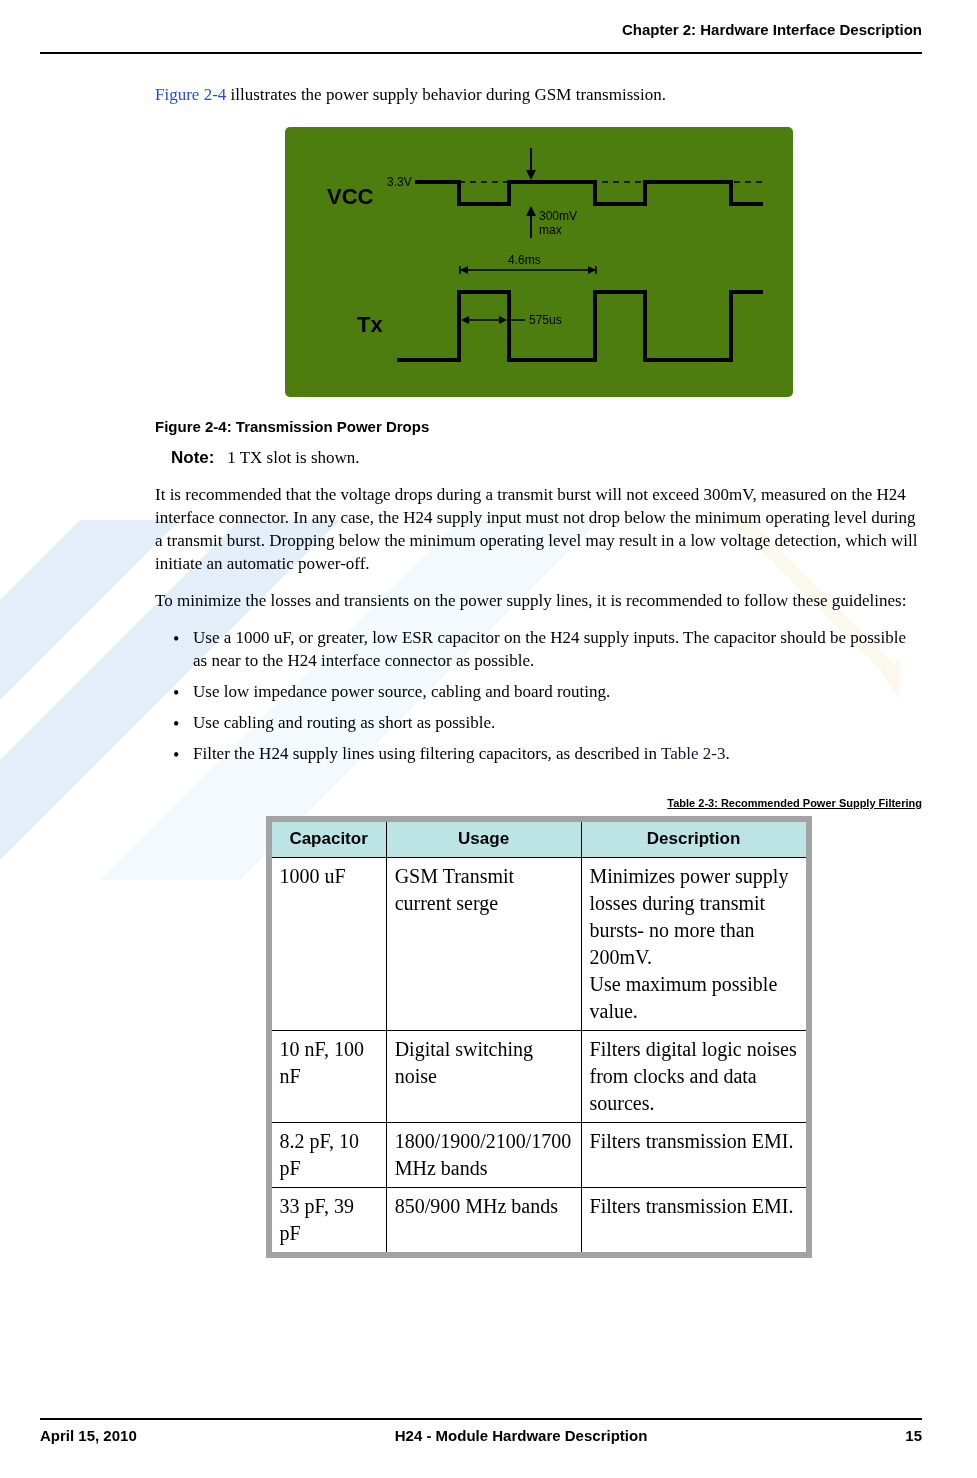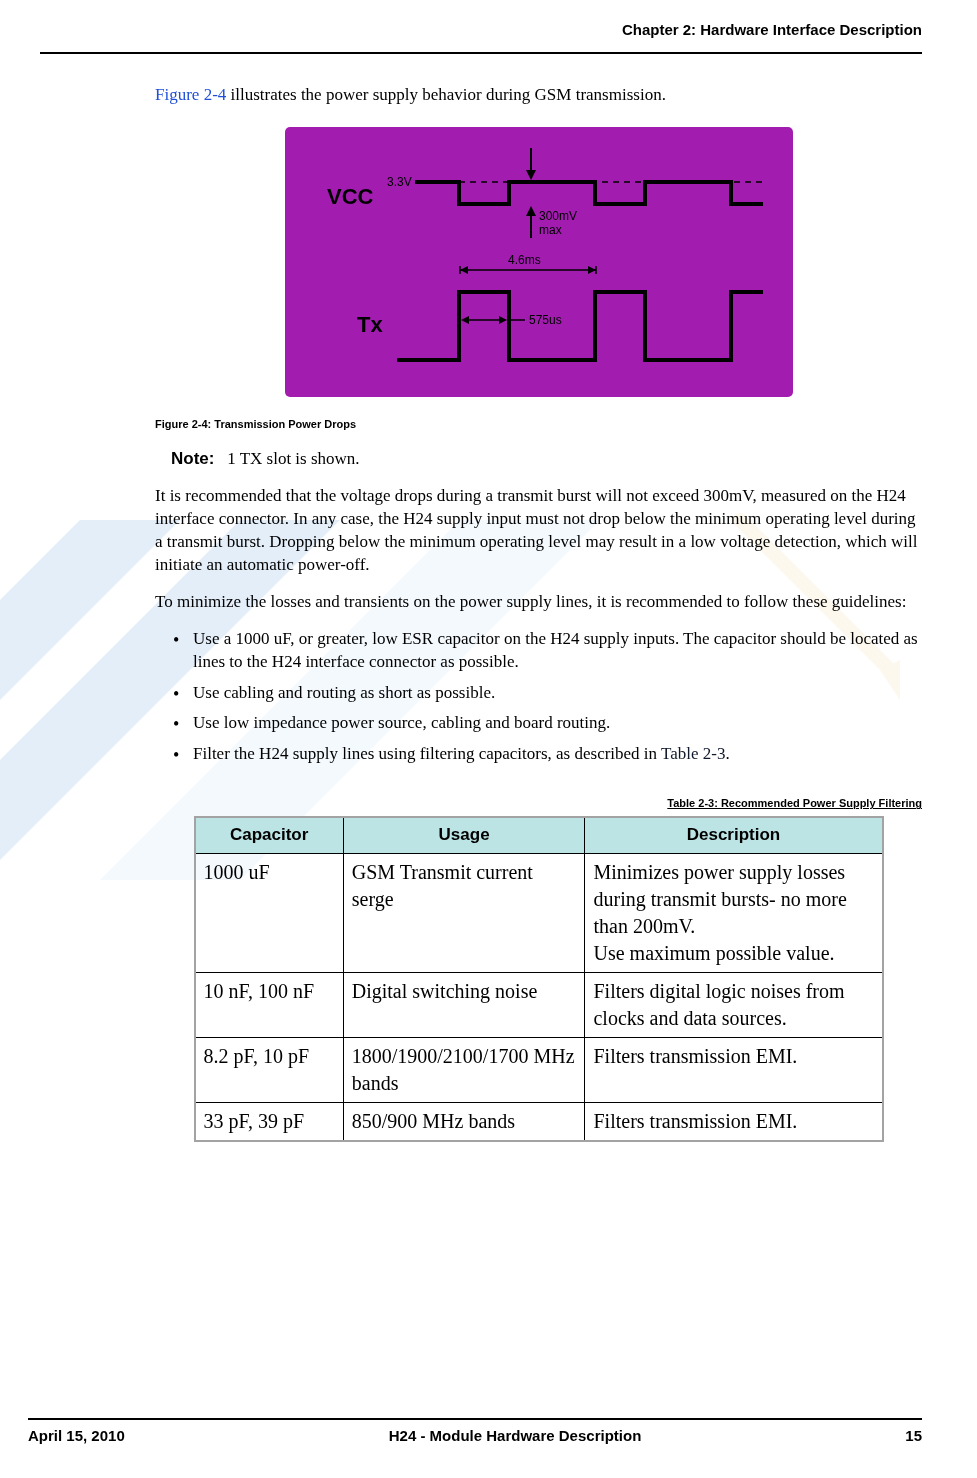--- a/index.html
+++ b/index.html
@@ -37,32 +37,32 @@
       margin-bottom: 20px;
       margin-top: 30px;
     }
     .figure-link {
       color: #1f4fd8;
     }
     .table-link {
       color: #0f172a;
     }
     .figure-wrap {
-      background: #a21caf;
+      background: #4d7c0f;
       width: 508px;
       margin: 10px auto 20px auto;
       padding: 15px 20px 15px 20px;
       border-radius: 5px;
     }
     .figure-wrap svg { display: block; width: 100%; }
     .figure-caption {
       font-family: Arial, Helvetica, sans-serif;
       font-weight: bold;
-      font-size: 11px;
-      margin: 8px 0 16px 0;
+      font-size: 15px;
+      margin: 8px 0 10px 0;
     }
     .note-line {
       margin: 0 0 8px 16px;
     }
     .note-label {
       font-family: Arial, Helvetica, sans-serif;
       font-weight: bold;
     }
     .para {
       margin: 14px 0 14px 0;
@@ -91,22 +91,22 @@
       font-size: 11px;
       text-decoration: underline;
       margin-bottom: 5px;
     }
     .table-wrap {
       display: flex;
       justify-content: center;
     }
     table.filter-table {
       border-collapse: collapse;
-      border: 2px solid #a3a3a3;
-      width: 690px;
+      border: 6px solid #a3a3a3;
+      width: 546px;
     }
     table.filter-table th {
       background: #bce4e4;
       font-family: Arial, Helvetica, sans-serif;
       font-weight: bold;
       font-size: 17px;
       text-align: center;
       border: 1px solid #000;
       padding: 6px 8px;
     }
@@ -115,21 +115,21 @@
       padding: 5px 8px;
       vertical-align: top;
       font-size: 20px;
     }
     .col-cap { width: 120px; }
     .col-usage { width: 195px; }
     .col-desc { width: 240px; }
     .footer {
       position: absolute;
       bottom: 32px;
-      left: 28px;
+      left: 40px;
       right: 55px;
     }
     .footer-rule {
       border: none;
       border-top: 2px solid #000;
       margin-bottom: 6px;
     }
     .footer-row {
       display: flex;
       justify-content: space-between;
@@ -216,23 +216,23 @@
 
     <p class="note-line">
       <span class="note-label">Note:</span>
       &nbsp;&nbsp;<span>1 TX slot is shown.</span>
     </p>
 
     <p class="para">It is recommended that the voltage drops during a transmit burst will not exceed 300mV, measured on the H24 interface connector. In any case, the H24 supply input must not drop below the minimum operating level during a transmit burst. Dropping below the minimum operating level may result in a low voltage detection, which will initiate an automatic power-off.</p>
     <p class="para">To minimize the losses and transients on the power supply lines, it is recommended to follow these guidelines:</p>
 
     <ul class="bullets">
-      <li>Use a 1000 uF, or greater, low ESR capacitor on the H24 supply inputs. The capacitor should be located as lines to the H24 interface connector as possible.</li>
+      <li>Use a 1000 uF, or greater, low ESR capacitor on the H24 supply inputs. The capacitor should be possible as near to the H24 interface connector as possible.</li>
+      <li>Use low impedance power source, cabling and board routing.</li>
       <li>Use cabling and routing as short as possible.</li>
-      <li>Use low impedance power source, cabling and board routing.</li>
       <li>
         <span>Filter the H24 supply lines using filtering capacitors, as described in </span><span class="table-link">Table 2-3</span><span>.</span>
       </li>
     </ul>
 
     <p class="table-caption">Table 2-3: Recommended Power Supply Filtering</p>
     <div class="table-wrap">
       <table class="filter-table">
         <thead>
           <tr>

